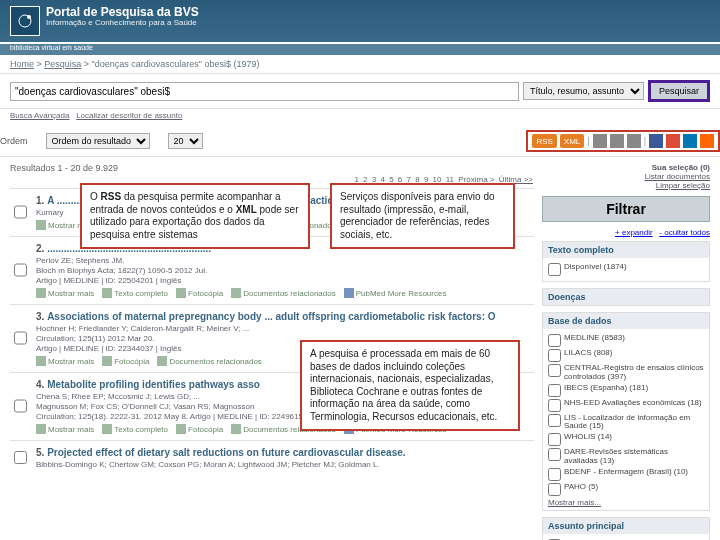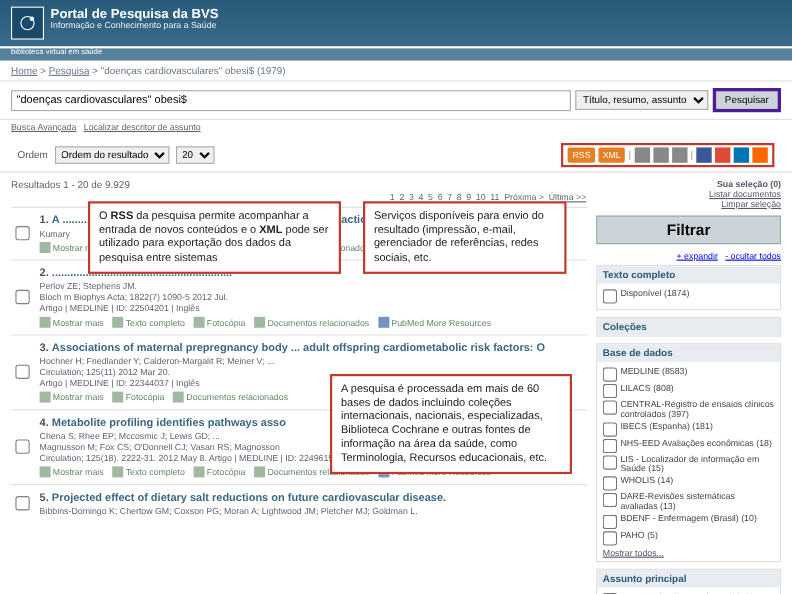--- a/index.html
+++ b/index.html
@@ -13,21 +13,21 @@
 .titleblk .t2{font-size:8px;opacity:.9}
 .vhl{font-size:7px;opacity:.85;margin-top:2px}
 .breadcrumb{padding:4px 10px;font-size:9px;color:#5a6a7a;border-bottom:1px solid #ddd}
 .breadcrumb a{color:#5a6a7a;text-decoration:underline}
 .searchbar{padding:6px 10px;display:flex;align-items:center;gap:4px;border-bottom:1px solid #ddd}
 .searchbar input[type=text]{flex:1;border:1px solid #aaa;padding:3px 4px;font-size:10px}
 .searchbar select{border:1px solid #aaa;padding:2px;font-size:9px}
 .btn{background:#ccd4da;border:3px solid #4c1d95;padding:3px 8px;font-size:9px;cursor:pointer}
 .subsearch{padding:2px 10px 6px;font-size:8px;color:#667}
 .subsearch a{color:#556;text-decoration:underline}
-.toolbar{padding:4px 16px;display:flex;align-items:center;gap:6px;border-bottom:1px solid #ddd;font-size:9px;color:#555}
+.toolbar{padding:4px 0;display:flex;align-items:center;gap:18px;border-bottom:1px solid #ddd;font-size:9px;color:#555}
 .toolbar .sp{flex:1}
 .toolbar select{border:1px solid #aaa;font-size:9px;padding:1px}
 .share{border:2px solid #c0392b;padding:2px 4px;display:flex;align-items:center;gap:3px}
 .badge{display:inline-flex;align-items:center;justify-content:center;height:14px;padding:0 4px;font-size:8px;color:#fff;border-radius:2px}
 .rss{background:#e67e22}
 .xml{background:#e67e22}
 .sicon{width:14px;height:14px;display:inline-block}
 .main{display:flex;gap:8px;padding:6px 10px}
 .results{flex:1;min-width:0}
 .reshead{font-size:9px;color:#555;margin-bottom:2px}
@@ -287,21 +287,21 @@
       <div class="fbody">
         <label>
               <input type="checkbox" style="">
               <span><span>Disponível</span> <span>(1874)</span></span>
             </label>
       </div>
     </div>
 
     <div class="filterblock">
       <div class="fh">
-            <span>Coleções</span>
+            <span>Doenças</span>
           </div>
     </div>
 
     <div class="filterblock">
       <div class="fh">
             <span>Base de dados</span>
           </div>
       <div class="fbody" id="db-body"><label>
               <input type="checkbox" style="">
               <span>MEDLINE (8583)</span>
@@ -325,21 +325,21 @@
               <span>WHOLIS (14)</span>
             </label><label>
               <input type="checkbox" style="">
               <span>DARE-Revisões sistemáticas avaliadas (13)</span>
             </label><label>
               <input type="checkbox" style="">
               <span>BDENF - Enfermagem (Brasil) (10)</span>
             </label><label>
               <input type="checkbox" style="">
               <span>PAHO (5)</span>
-            </label><a href="#" class="more">Mostrar todos...</a></div>
+            </label><a href="#" class="more">Mostrar mais...</a></div>
     </div>
 
     <div class="filterblock">
       <div class="fh">
             <span>Assunto principal</span>
           </div>
       <div class="fbody" id="ms-body">
             <label>
               <input type="checkbox" style="">
               <span>Doenças Cardiovasculares (3953)</span>

